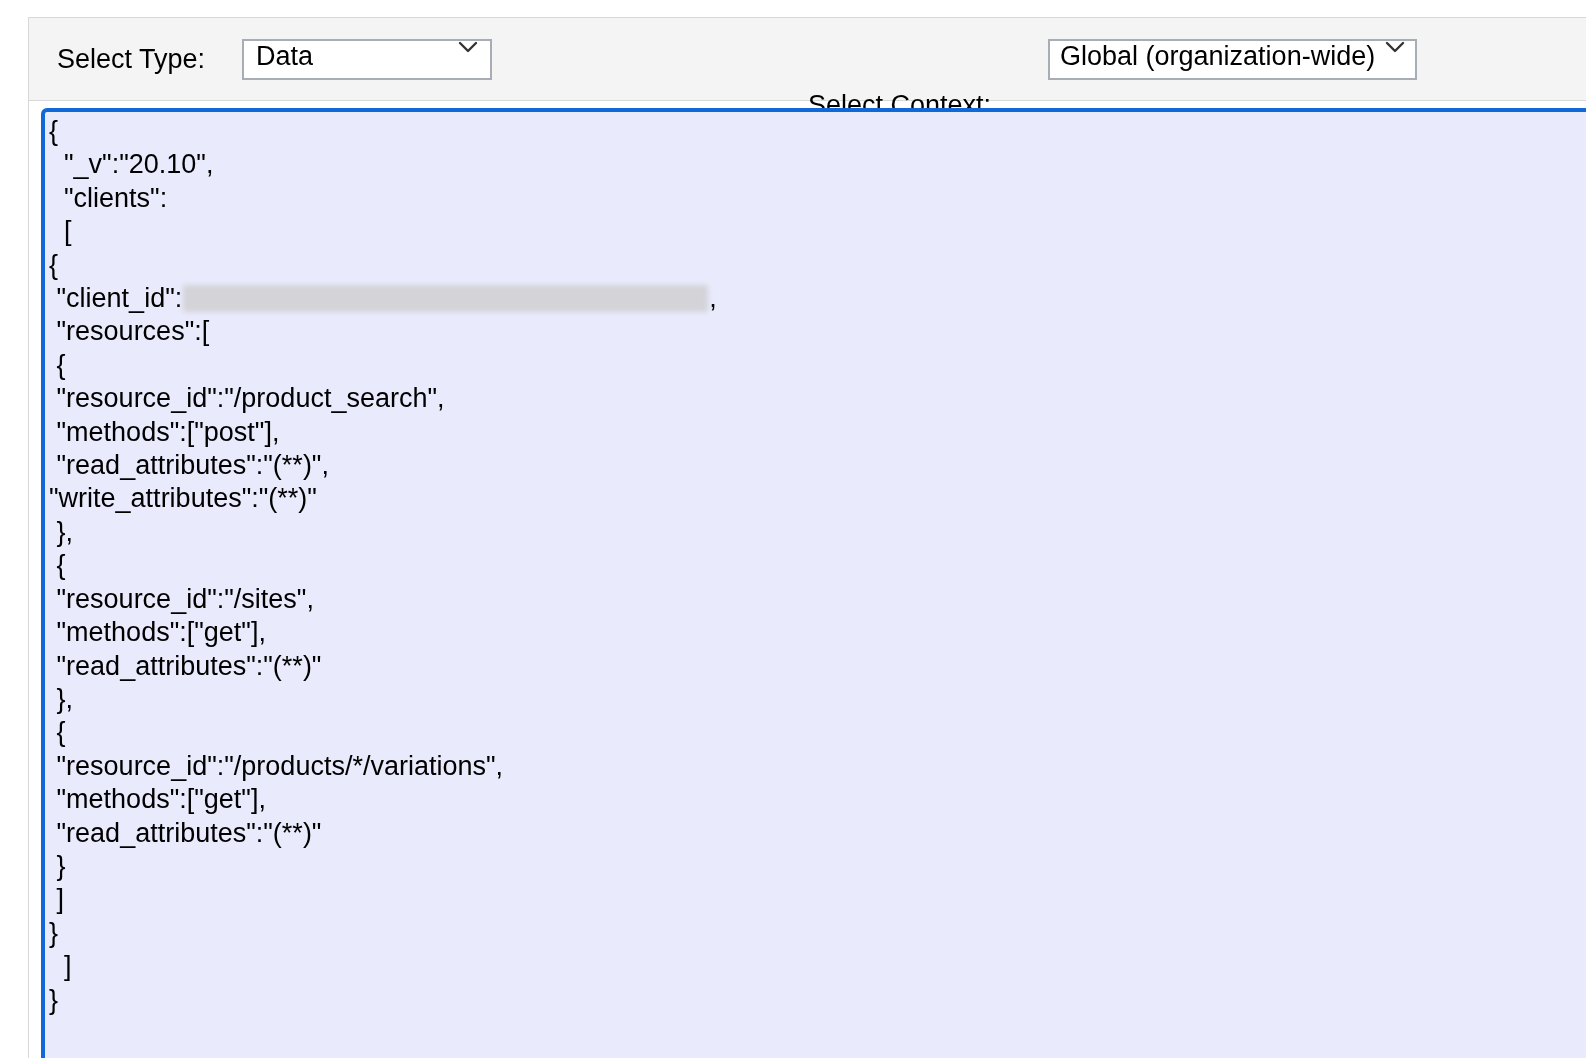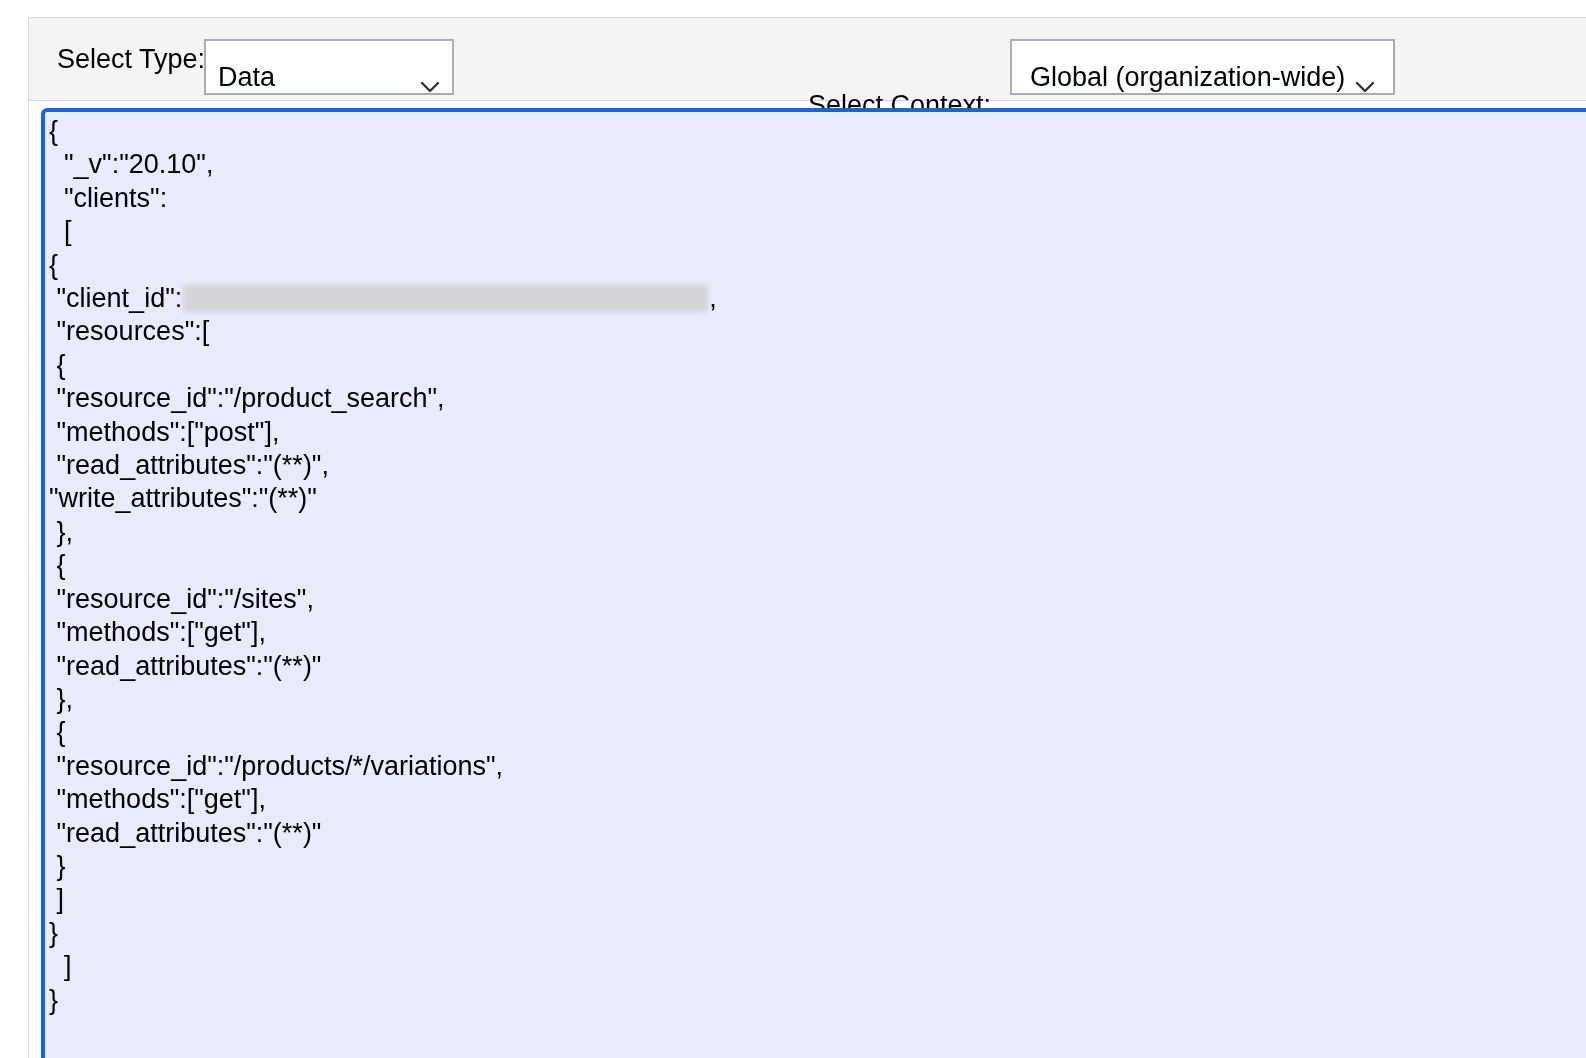--- a/index.html
+++ b/index.html
@@ -35,37 +35,38 @@
     position:absolute;
     top:50%;transform:translateY(-50%);
     font-size:27px;
     white-space:nowrap;
   }
   .lbl-type{left:28px;}
   .lbl-context{left:779px;margin-top:46px;}
   .select{
     position:absolute;
     top:21px;
-    height:56px;
+    height:41px;
     background:#ffffff;
     border:2px solid var(--select-border);
     display:flex;
-    align-items:flex-end;
+    align-items:flex-start;
     font-size:27px;
     cursor:default;
+    margin-left:38px;
   }
   .select-type{
     left:175px;
     width:250px;
     padding:0 12px;
     justify-content:space-between;
   }
   .select-context{
     left:981px;
-    padding:0 18px;
+    padding:0 10px;
     gap:10px;
   }
   .chev{
     flex:0 0 auto;
     display:block;
   }
   .editor{
     position:absolute;
     left:12px;top:90px;
     width:1570px;height:1010px;

